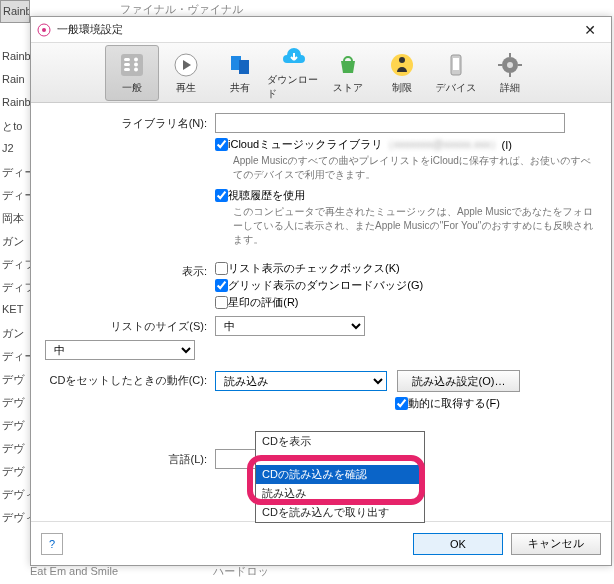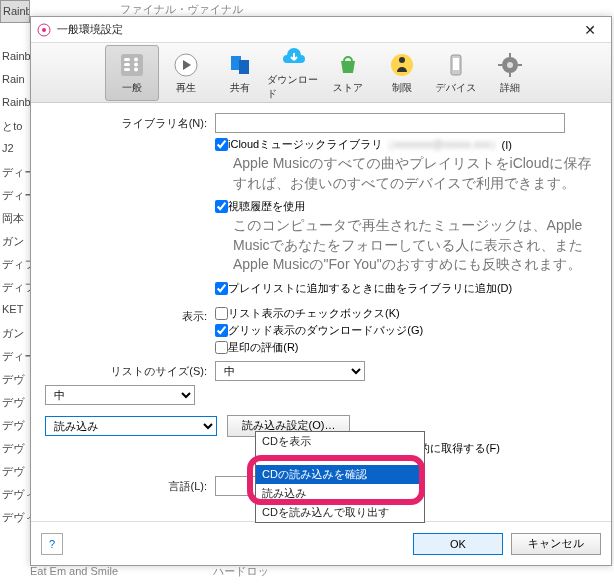--- a/index.html
+++ b/index.html
@@ -18,21 +18,21 @@
 .tb.active{background:linear-gradient(#e0e0e0,#ccc);border:1px solid #aaa;border-radius:3px}
 .tb .ic{width:28px;height:28px;display:flex;align-items:center;justify-content:center}
 .tb .lbl{font-size:10px;color:#333}
 .content{padding:10px 14px 0 14px;height:416px}
 .row{display:flex;align-items:flex-start;margin-bottom:4px}
 .lbl-col{width:170px;text-align:right;padding-right:8px;padding-top:3px;color:#222}
 .fld-col{flex:1}
 .textin{width:350px;height:20px;border:1px solid #999;padding:2px 4px}
 .cb{display:flex;align-items:center;margin-bottom:2px}
 .cb input{width:13px;height:13px}
-.desc{font-size:14px;color:#777;margin:2px 0 6px 18px;line-height:1.4}
+.desc{font-size:10px;color:#777;margin:2px 0 6px 18px;line-height:1.4}
 .sel{height:20px;border:1px solid #999;background:#fff;padding:0 4px}
 .sel.w1{width:150px}
 .sel.w2{width:172px;border:1px solid #0078d7}
 .btn{height:22px;border:1px solid #999;background:linear-gradient(#fdfdfd,#e8e8e8);padding:0 14px;cursor:pointer}
 .btn.primary{border:1px solid #0078d7;background:#e5f1fb}
 .dropdown{position:absolute;left:224px;top:414px;width:170px;background:#fff;border:1px solid #666;z-index:5}
 .dropdown .opt{padding:2px 6px;color:#222;cursor:pointer}
 .dropdown .opt.hl{background:#0a64c8;color:#fff}
 .highlight-ring{position:absolute;left:216px;top:438px;width:178px;height:50px;border:6px solid #e6236a;border-radius:14px;z-index:6;pointer-events:none}
 .footer{position:absolute;bottom:0;left:0;right:0;height:44px;border-top:1px solid #ddd;display:flex;align-items:center;padding:0 10px;gap:8px}
@@ -185,24 +185,20 @@
             <span>iCloudミュージックライブラリ</span>
             <span class="blur">（xxxxxxx@xxxxx.xxx）</span>
             <span>(I)</span>
           </label>
         <div class="desc">Apple Musicのすべての曲やプレイリストをiCloudに保存すれば、お使いのすべてのデバイスで利用できます。</div>
         <label class="cb">
             <input type="checkbox" checked="" style="">
             <span>視聴履歴を使用</span>
           </label>
         <div class="desc">このコンピュータで再生されたミュージックは、Apple Musicであなたをフォローしている人に表示され、またApple Musicの"For You"のおすすめにも反映されます。</div>
-        <label class="cb">
-            <input type="checkbox" checked="" style="">
-            <span>プレイリストに追加するときに曲をライブラリに追加(D)</span>
-          </label>
       </div>
     </div>
     <div class="row" style="margin-top:8px">
       <div class="lbl-col">表示:</div>
       <div class="fld-col">
         <label class="cb">
             <input type="checkbox" style="">
             <span>リスト表示のチェックボックス(K)</span>
           </label>
         <label class="cb">
@@ -216,35 +212,36 @@
       </div>
     </div>
     <div class="row">
       <div class="lbl-col">リストのサイズ(S):</div>
       <div class="fld-col"><select class="sel w1"><option>中</option></select></div>
     </div>
     <div class="row">
       <div class="fld-col"><select class="sel w1"><option>中</option></select></div>
     </div>
     <div class="row" style="margin-top:10px">
+      <div class="lbl-col">CDをセットしたときの動作(C):</div>
       <div class="fld-col" style="display:flex;gap:10px;align-items:center">
         <select class="sel w2"><option>読み込み</option></select>
         <button class="btn">読み込み設定(O)…</button>
       </div>
     </div>
     <div class="row">
       <div class="lbl-col"></div>
       <div class="fld-col" style="padding-left:180px">
         <label class="cb">
             <input type="checkbox" checked="" style="">
             <span>動的に取得する(F)</span>
           </label>
       </div>
     </div>
-    <div class="row" style="margin-top:18px">
+    <div class="row" style="margin-top:36px">
       <div class="lbl-col">言語(L):</div>
       <div class="fld-col"><select class="sel" style="width:200px"><option></option></select></div>
     </div>
   </div>
 
   <div class="dropdown">
     <div class="opt">CDを表示</div>
     <div class="opt" style="height:14px"></div>
     <div class="opt hl">CDの読み込みを確認</div>
     <div class="opt">読み込み</div>

